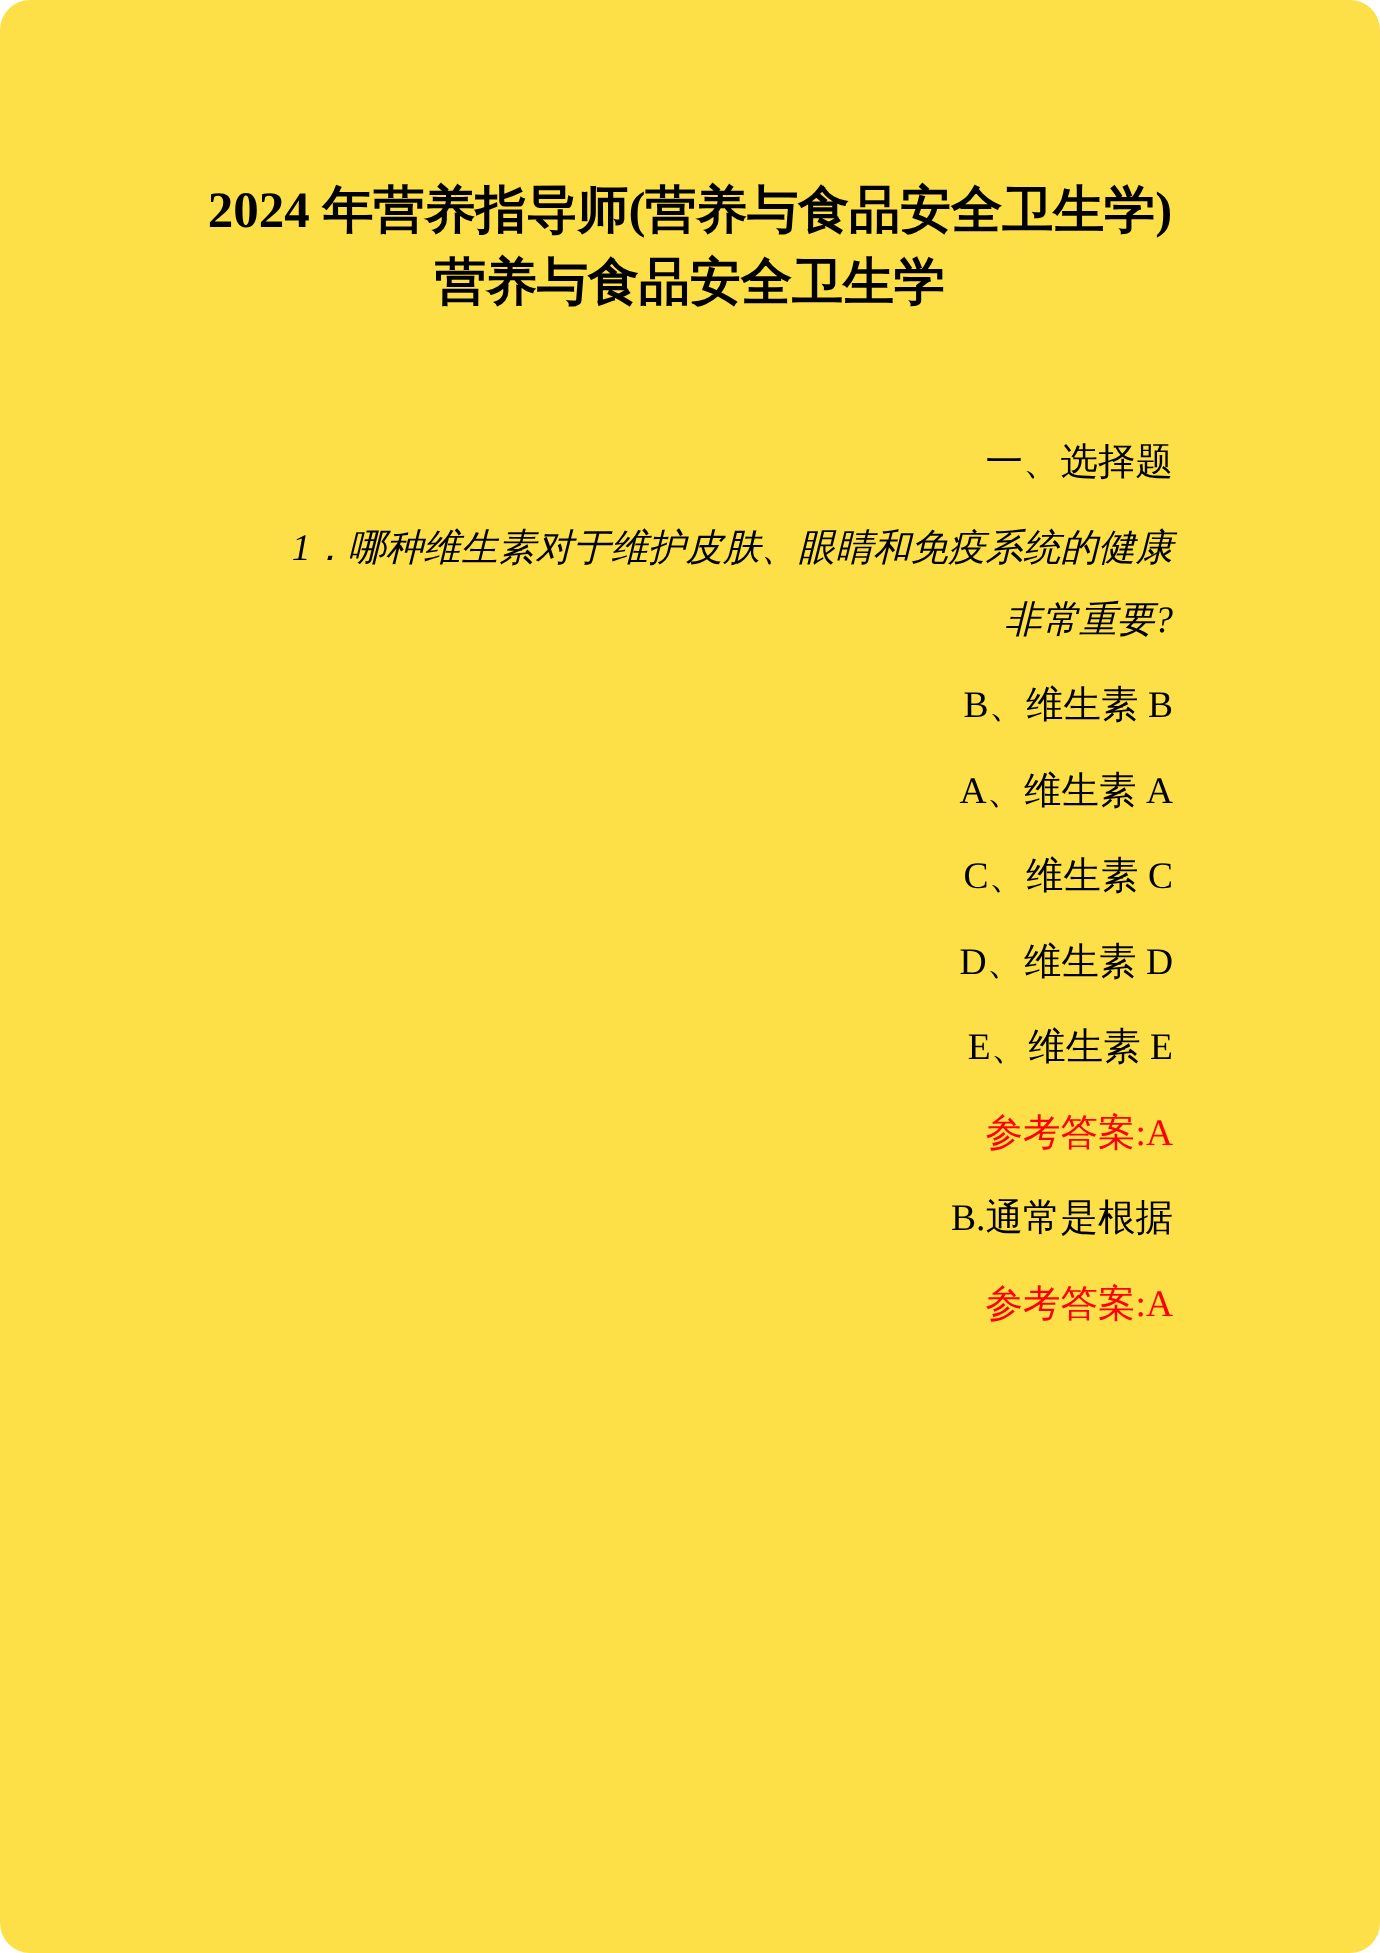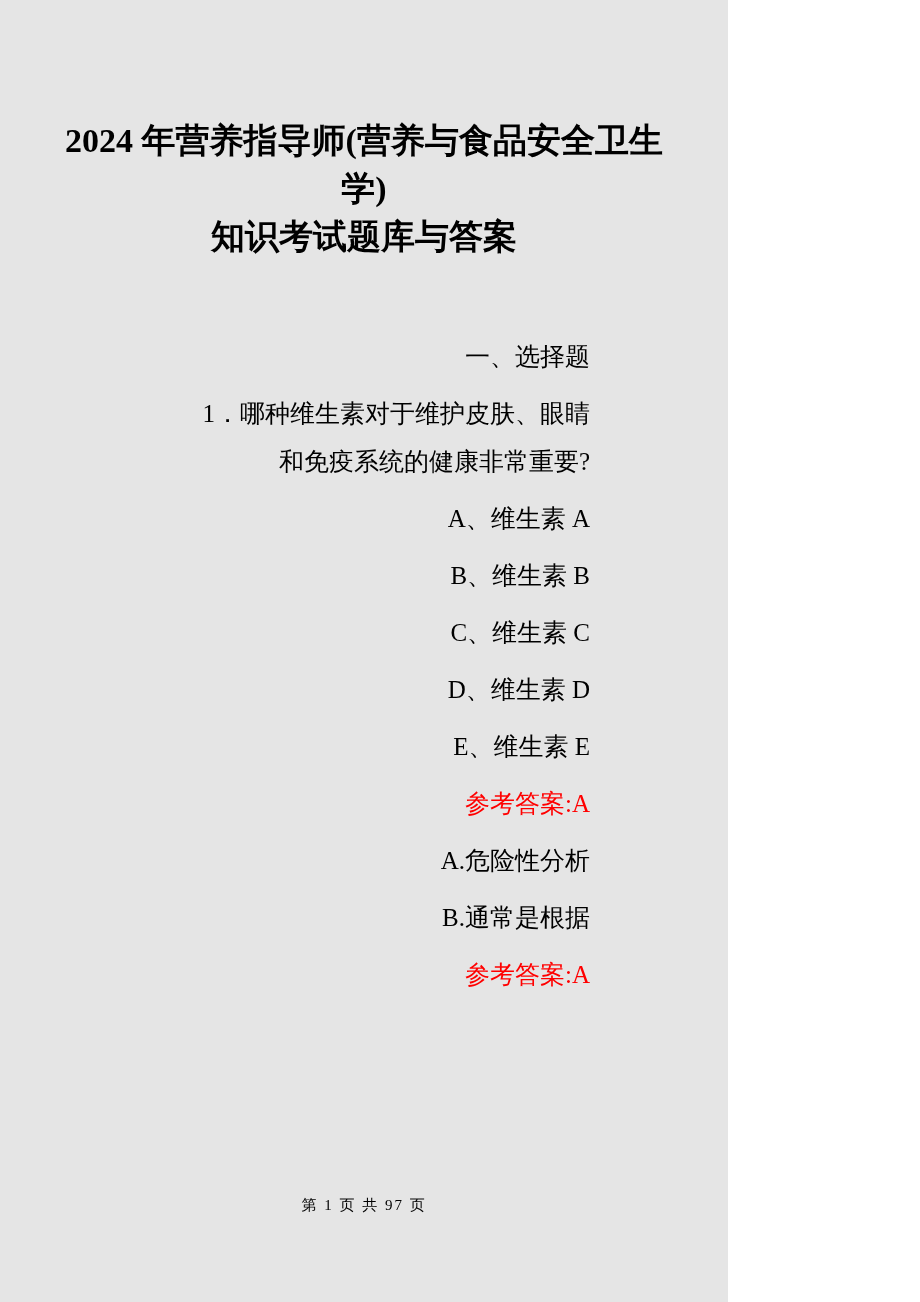--- a/index.html
+++ b/index.html
@@ -2,44 +2,45 @@
 <html lang="zh"><head>
 <meta charset="utf-8">
 <style>
   html, body {
     margin: 0;
     padding: 0;
     background: #ffffff;
   }
   .page {
     position: relative;
-    width: 728px;
+    width: 920px;
     height: 1302px;
-    background: #e5e5e5;
+    background: #fde047;
     color: #000000;
     font-family: "Liberation Serif", "DejaVu Serif", serif;
     overflow: hidden;
+    border-radius: 20px;
   }
   .doc-title {
     margin: 0 60px;
     padding-top: 117px;
     text-align: center;
     font-weight: bold;
     font-size: 34px;
     line-height: 48px;
   }
   .title-line { display: block; }
   .doc-body {
     margin: 72px 138px 0 138px;
     font-size: 25px;
     line-height: 48px;
   }
   .doc-body p { margin: 0 0 9px 0; text-align: right; }
   .section-heading { }
-  .stem { text-indent: 47px; }
+  .stem { text-indent: 47px; font-style: italic; }
   .option { padding-left: 52px; }
   .answer {
     padding-left: 52px;
     color: #ff0000; 
   }
   .page-footer {
     position: absolute;
     left: 0;
     right: 0;
     top: 1196px;
@@ -49,40 +50,38 @@
     color: #000000;
   }
 </style>
 </head>
 <body>
 
 <div class="page">
 
   <h1 class="doc-title">
     <span class="title-line">2024 年营养指导师(营养与食品安全卫生学)</span>
-    <span class="title-line">知识考试题库与答案</span>
+    <span class="title-line">营养与食品安全卫生学</span>
   </h1>
 
   <div class="doc-body">
 
     <p class="section-heading">一、选择题</p>
 
     <p class="stem">1．哪种维生素对于维护皮肤、眼睛和免疫系统的健康非常重要?</p>
 
+    <p class="option">B、维生素 B</p>
     <p class="option">A、维生素 A</p>
-    <p class="option">B、维生素 B</p>
     <p class="option">C、维生素 C</p>
     <p class="option">D、维生素 D</p>
     <p class="option">E、维生素 E</p>
 
     <p class="answer">参考答案:A</p>
 
 
-    <p class="option">A.危险性分析</p>
     <p class="option">B.通常是根据</p>
 
     <p class="answer">参考答案:A</p>
 
   </div>
 
-  <div class="page-footer">第 1 页 共 97 页</div>
 
 </div>
 
 </body></html>

